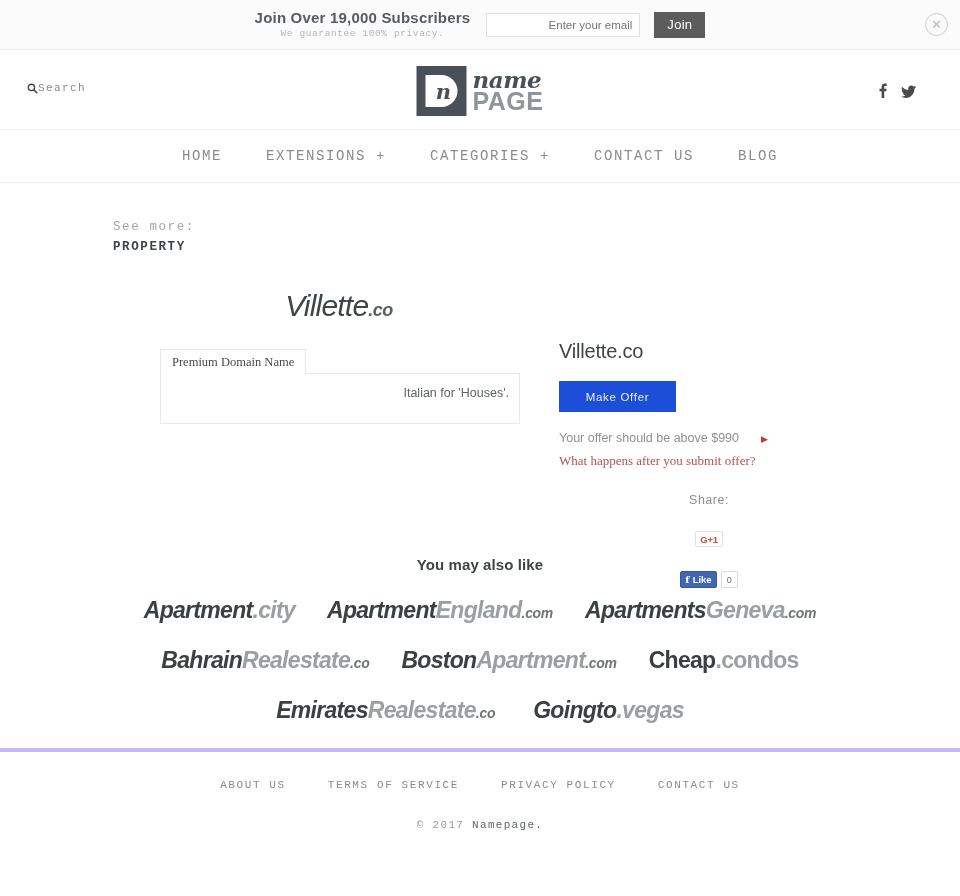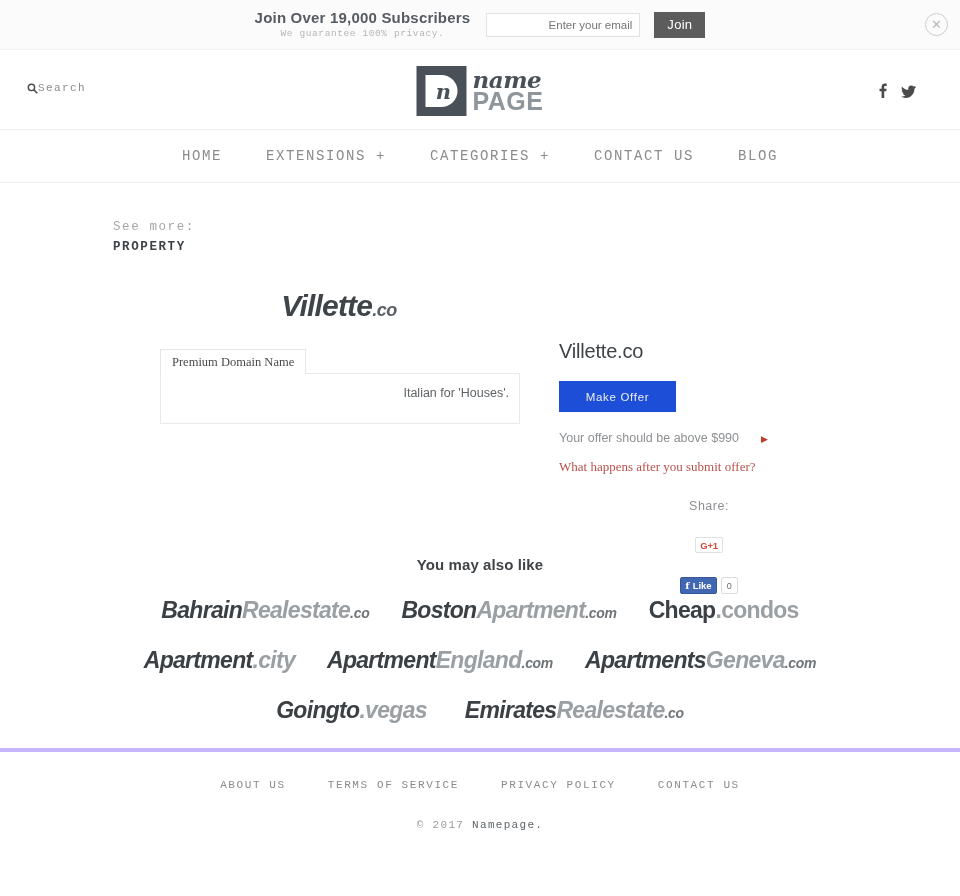--- a/index.html
+++ b/index.html
@@ -209,21 +209,21 @@
   }
 
   
   .product-logo {
     margin-top: 32px;
     text-align: center;
     padding-right: 282px;
   }
   .product-logo .pl-main {
     font-size: 30px;
-    font-weight: bold;
+    font-weight: normal;
     font-style: italic;
     color: #3f4448;
     letter-spacing: -.8px;
   }
   .product-logo .pl-tld {
     font-size: 18px;
     font-weight: bold;
     font-style: italic;
     color: #5b6065;
     letter-spacing: -.5px;
@@ -298,21 +298,21 @@
   }
   .offer-arrow {
     position: absolute;
     left: 202px;
     top: 1px;
     color: #c0392b;
     font-size: 9px;
   }
   .offer-link {
     display: block;
-    margin-top: 11px;
+    margin-top: 5px;
     font-family: "Liberation Serif", serif;
     font-size: 13px;
     color: #b5524b;
     text-decoration: none;
     cursor: pointer;
   }
   .share-row {
     margin-top: 24px;
     display: flex;
     align-items: center;
@@ -542,48 +542,48 @@
       </span>
     </div>
   </div>
 </div>
 
 <div class="also-like-title">You may also like</div>
 <div class="also-grid">
 
   <div class="also-row" style="gap:32px;">
     <span class="also-item">
+      <span class="a-dark">Apartment</span><span class="a-light">.city</span><span class="a-tld"></span>
+    </span>
+    <span class="also-item">
+      <span class="a-dark">Apartment</span><span class="a-light">England</span><span class="a-tld">.com</span>
+    </span>
+    <span class="also-item">
+      <span class="a-dark">Apartments</span><span class="a-light">Geneva</span><span class="a-tld">.com</span>
+    </span>
+  </div>
+
+  <div class="also-row" style="gap:32px;">
+    <span class="also-item">
       <span class="a-dark">Bahrain</span><span class="a-light">Realestate</span><span class="a-tld">.co</span>
     </span>
     <span class="also-item">
       <span class="a-dark">Boston</span><span class="a-light">Apartment</span><span class="a-tld">.com</span>
     </span>
     <span class="also-item upright">
       <span class="a-dark">Cheap</span><span class="a-light">.condos</span><span class="a-tld"></span>
     </span>
   </div>
 
-  <div class="also-row" style="gap:32px;">
-    <span class="also-item">
-      <span class="a-dark">Apartment</span><span class="a-light">.city</span><span class="a-tld"></span>
-    </span>
-    <span class="also-item">
-      <span class="a-dark">Apartment</span><span class="a-light">England</span><span class="a-tld">.com</span>
-    </span>
-    <span class="also-item">
-      <span class="a-dark">Apartments</span><span class="a-light">Geneva</span><span class="a-tld">.com</span>
-    </span>
-  </div>
-
   <div class="also-row" style="gap:38px;">
     <span class="also-item">
+      <span class="a-dark">Emirates</span><span class="a-light">Realestate</span><span class="a-tld">.co</span>
+    </span>
+    <span class="also-item">
       <span class="a-dark">Goingto</span><span class="a-light">.vegas</span><span class="a-tld"></span>
-    </span>
-    <span class="also-item">
-      <span class="a-dark">Emirates</span><span class="a-light">Realestate</span><span class="a-tld">.co</span>
     </span>
   </div>
 </div>
 
 <div class="site-footer">
   <div class="footer-links">
     <a class="footer-link">ABOUT US</a>
     <a class="footer-link">TERMS OF SERVICE</a>
     <a class="footer-link">PRIVACY POLICY</a>
     <a class="footer-link">CONTACT US</a>

